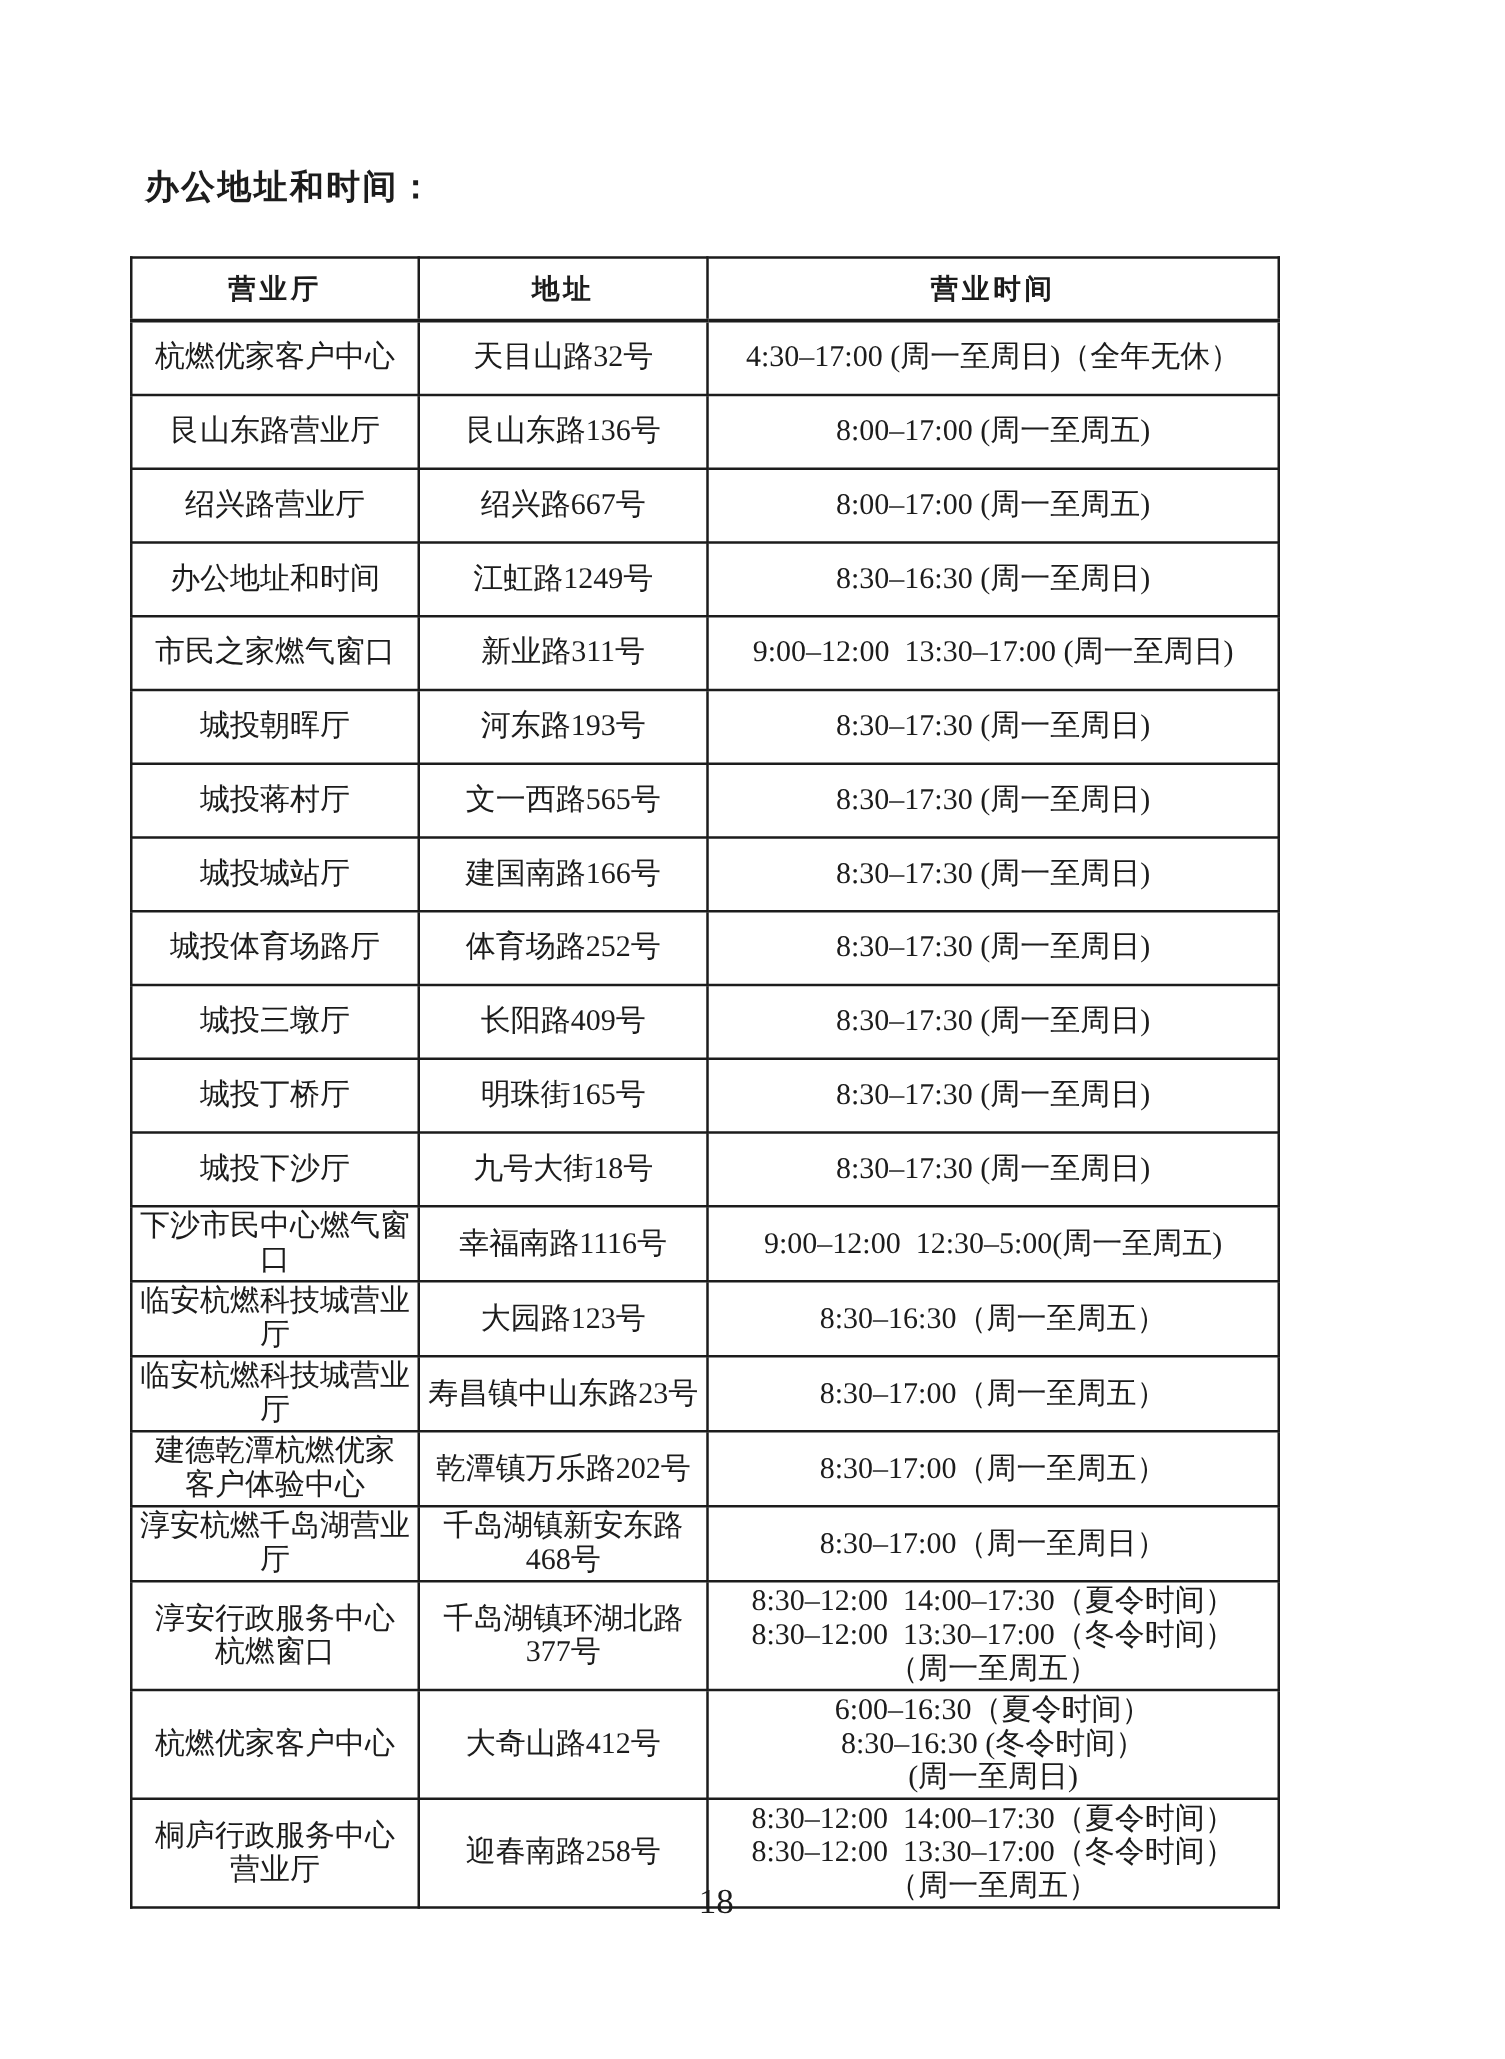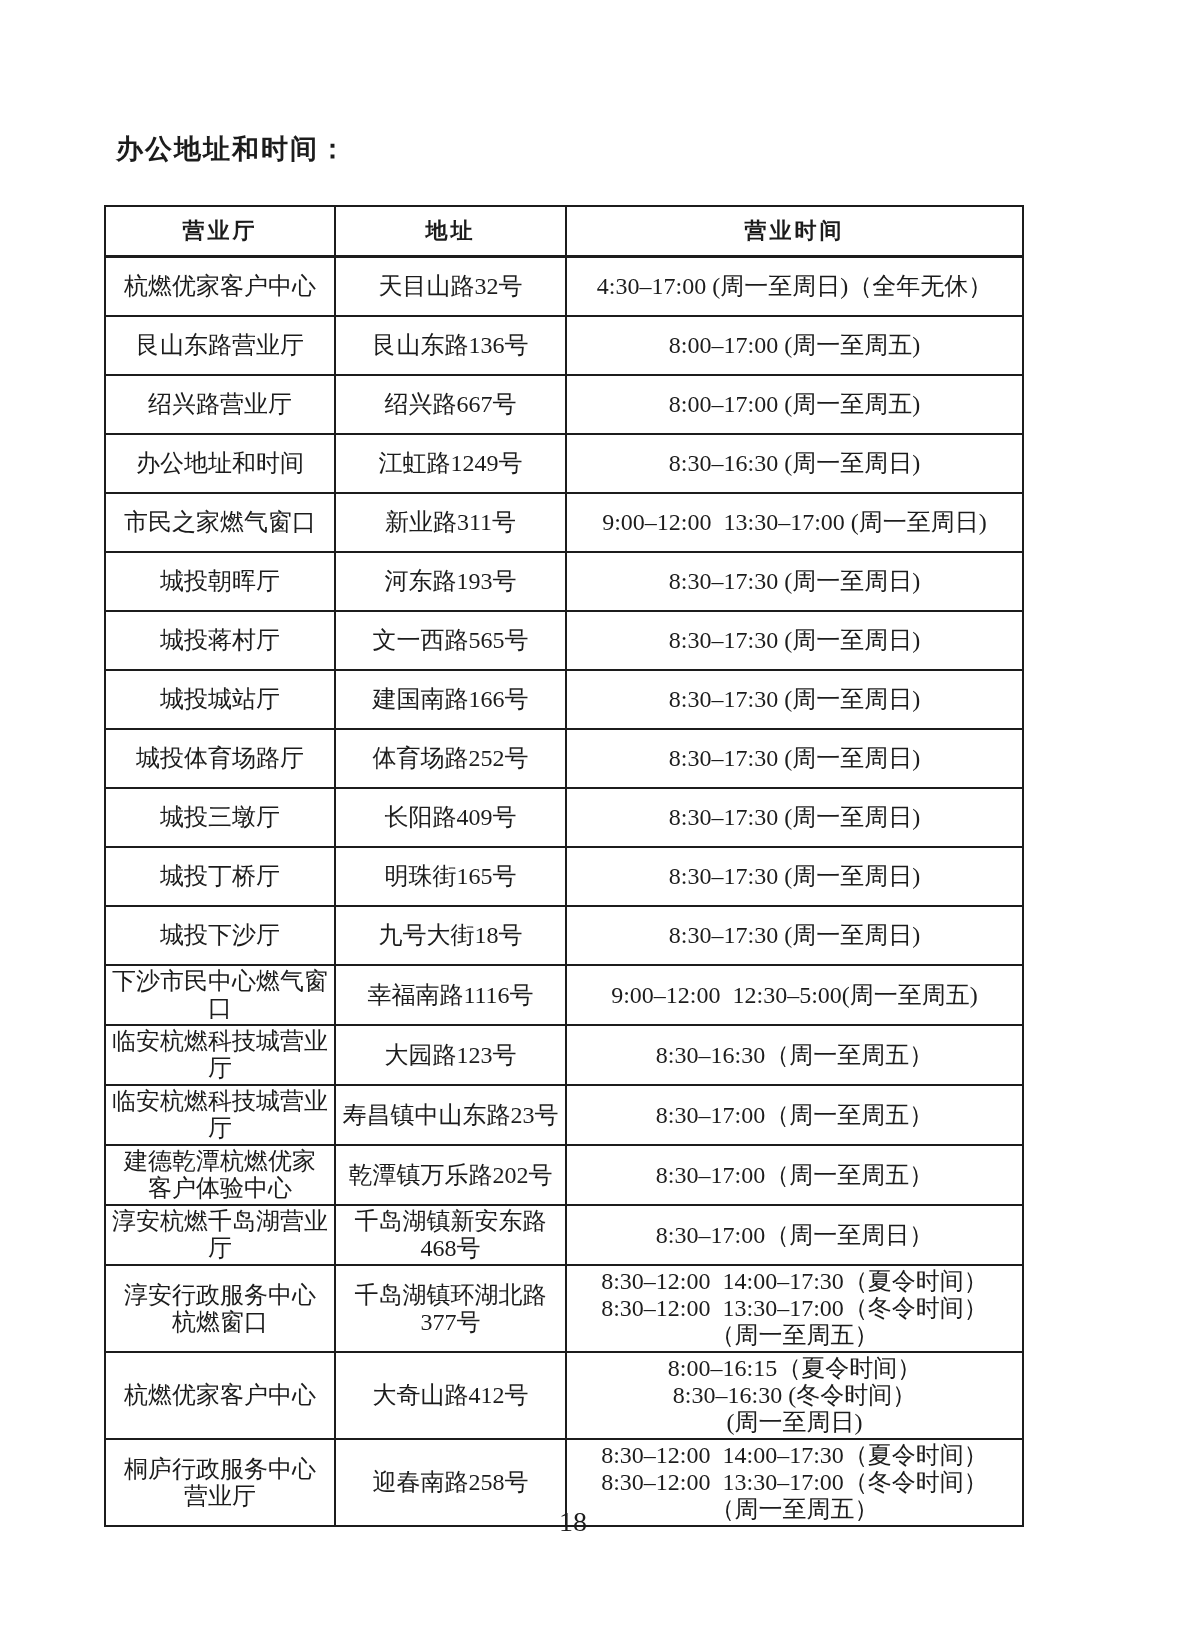--- a/index.html
+++ b/index.html
@@ -170,21 +170,21 @@
           <td>淳安行政服务中心
 杭燃窗口</td>
           <td>千岛湖镇环湖北路377号</td>
           <td>8:30–12:00  14:00–17:30（夏令时间）
 8:30–12:00  13:30–17:00（冬令时间）
 （周一至周五）</td>
         </tr>
         <tr>
           <td>杭燃优家客户中心</td>
           <td>大奇山路412号</td>
-          <td>8:00–16:15（夏令时间）
+          <td>6:00–16:30（夏令时间）
 8:30–16:30 (冬令时间）
 (周一至周日)</td>
         </tr>
         <tr>
           <td>桐庐行政服务中心
 营业厅</td>
           <td>迎春南路258号</td>
           <td>8:30–12:00  14:00–17:30（夏令时间）
 8:30–12:00  13:30–17:00（冬令时间）
 （周一至周五）</td>

